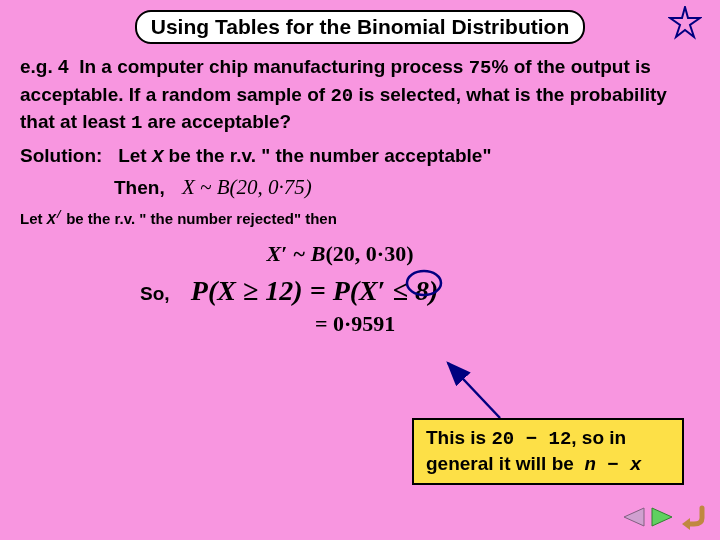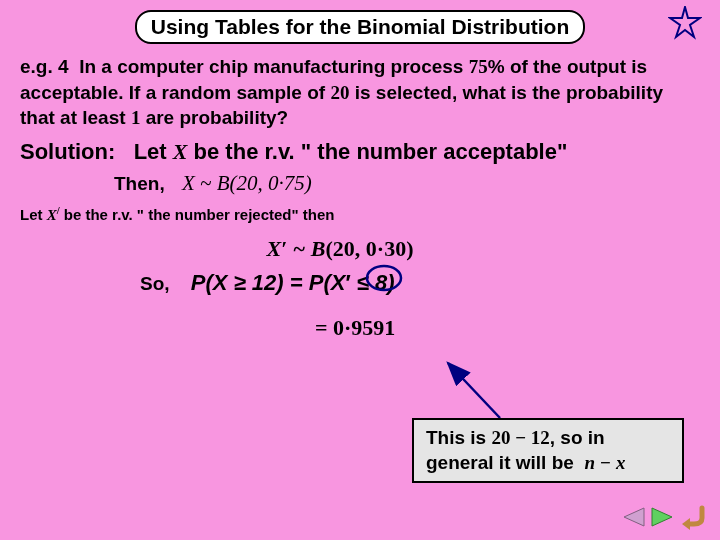--- a/index.html
+++ b/index.html
@@ -26,21 +26,21 @@
     top: 6px;
     right: 18px;
   }
   .body-text {
     padding: 10px 20px 0 20px;
     font-size: 19px;
     line-height: 1.35;
   }
   .solution {
     padding: 6px 20px 0 20px;
-    font-size: 22px;
+    font-size: 19px;
     line-height: 1.35;
   }
   .indent {
     display: inline-block;
   }
   .then-line {
     padding: 0 20px;
     font-size: 19px;
     margin-left: 94px;
     margin-top: 4px;
@@ -66,41 +66,40 @@
     margin-top: 10px;
     margin-left: -40px;
   }
   .so-line {
     padding: 8px 20px 0 20px;
     font-size: 19px;
     margin-left: 120px;
     position: relative;
   }
   .so-formula {
-    font-family: Liberation Sans, sans-serif;
+    font-family: Liberation Serif, serif;
     font-style: italic;
     font-weight: bold;
-    font-size: 22px;
+    font-size: 28px;
     margin-left: 16px;
   }
   .eq-line {
     padding: 4px 20px 0 20px;
     font-family: 'Times New Roman', serif;
     font-weight: bold;
     font-size: 22px;
     margin-left: 295px;
-    margin-top: 15px;
   }
-  .tf { font-family: Liberation Serif, serif; }
+  .tf { font-family: Liberation Mono, monospace; }
   .ital { font-style: italic; }
   .callout {
     position: absolute;
     right: 36px;
     top: 418px;
-    background: #e5e5e5;
+    background: #fde047;
     border: 2px solid #000;
     padding: 6px 12px;
     font-size: 19px;
     line-height: 1.3;
     width: 272px;
   }
   .nav {
     position: absolute;
     bottom: 6px;
     right: 10px;
@@ -115,21 +114,21 @@
 
 <div class="star">
   <svg width="34" height="34" viewBox="0 0 34 34">
     <polygon points="17,1 20,12 32,12 22,19 26,31 17,24 8,31 12,19 2,12 14,12" fill="#f896e0" stroke="#000080" stroke-width="2"></polygon>
   </svg>
 </div>
 
 <div class="title-box">Using Tables for the Binomial Distribution</div>
 
 <div class="body-text">
-  <span>e.g. 4</span>&nbsp;&nbsp;<span>In a computer chip manufacturing process </span><span class="tf">75</span><span>% of the output is acceptable.  If a random sample of </span><span class="tf">20</span><span> is selected, what is the probability that at least </span><span class="tf">1</span><span> are probability?</span>
+  <span>e.g. 4</span>&nbsp;&nbsp;<span>In a computer chip manufacturing process </span><span class="tf">75</span><span>% of the output is acceptable.  If a random sample of </span><span class="tf">20</span><span> is selected, what is the probability that at least </span><span class="tf">1</span><span> are acceptable?</span>
 </div>
 
 <div class="solution">
   <span>Solution:</span>&nbsp;&nbsp;&nbsp;<span class="indent"><span>Let </span><span class="tf ital">X</span><span> be the r.v. " the number acceptable"</span></span>
 </div>
 
 <div class="then-line">
   <span>Then,</span>
   <span class="formula">X ~ B(20, 0·75)</span>
 </div>

